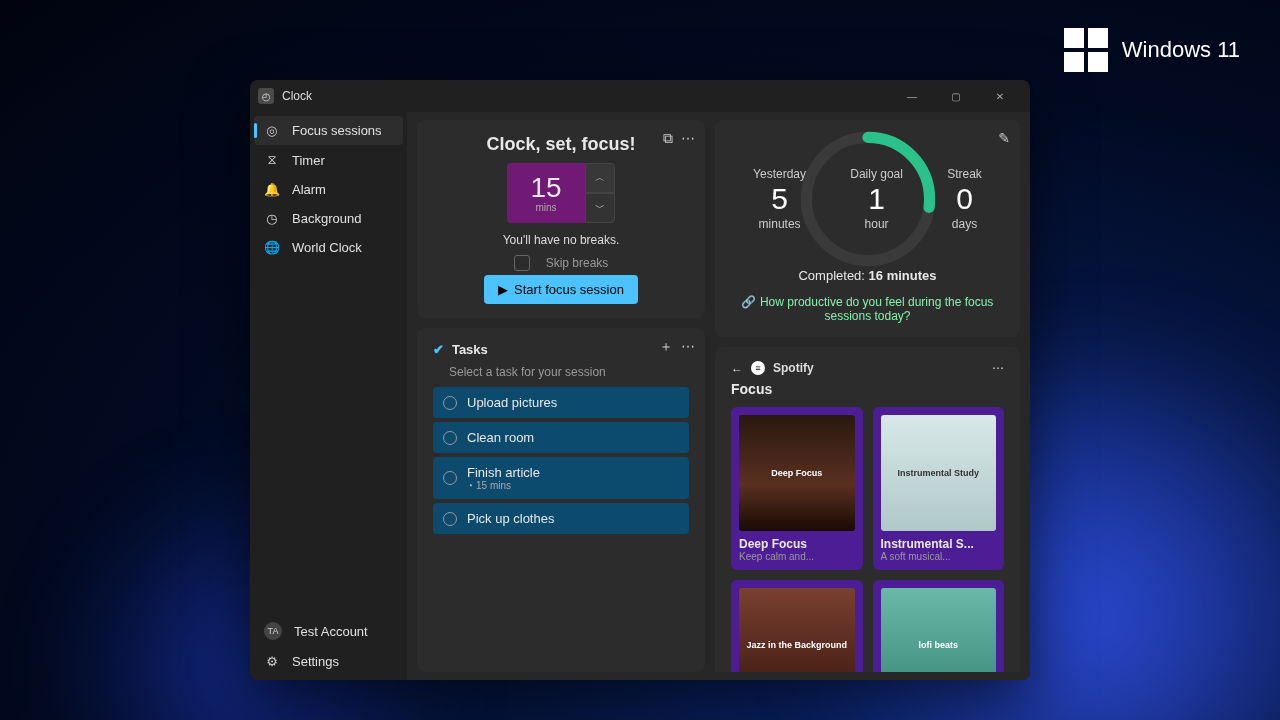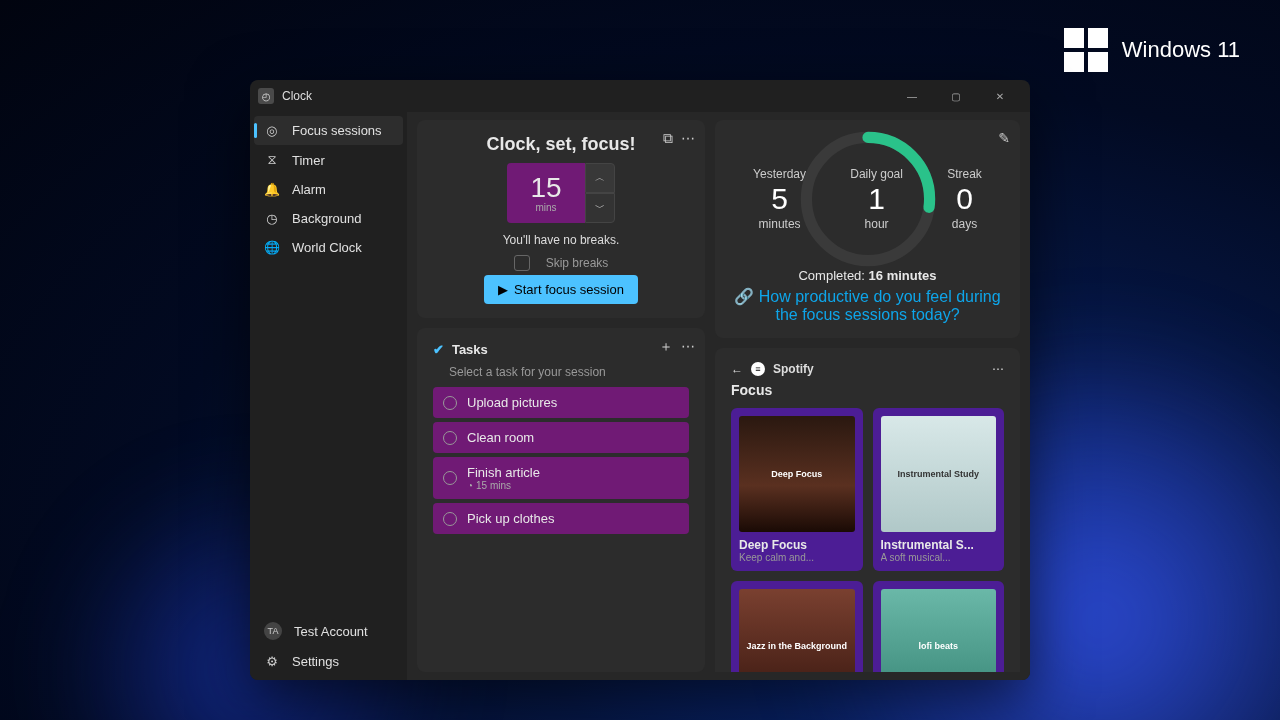--- a/index.html
+++ b/index.html
@@ -53,31 +53,31 @@
   .steppers button { width:30px; height:30px; background:#383838; border:1px solid #444; color:#ccc; font-size:10px; cursor:pointer;}
   .steppers button:first-child{border-radius:0 4px 0 0;}
   .steppers button:last-child{border-radius:0 0 4px 0; background:#333;}
   .breaks-msg { font-size:12px; color:#ddd; margin-bottom:8px;}
   .skip { display:flex; align-items:center; justify-content:center; gap:16px; font-size:12px; color:#999; margin-bottom:4px;}
   .skip .cb { width:16px; height:16px; border:1px solid #666; border-radius:3px;}
   .start-btn { background:#4cc2ff; color:#000; border:none; border-radius:4px; padding:7px 14px; font-size:13px; display:inline-flex; align-items:center; gap:6px; cursor:pointer;}
 
   .tasks-card h3 { font-size:13px; font-weight:600; display:flex; align-items:center; gap:8px;}
   .tasks-card .hint { font-size:12px; color:#999; margin:8px 16px;}
-  .task { background:#701a75; border-radius:4px; padding:8px 10px; margin-bottom:4px; display:flex; align-items:center; gap:10px; font-size:13px;}
+  .task { background:#0c4a6e; border-radius:4px; padding:8px 10px; margin-bottom:4px; display:flex; align-items:center; gap:10px; font-size:13px;}
   .task .radio { width:14px; height:14px; border:1.5px solid #999; border-radius:50%; flex-shrink:0;}
   .task .meta { font-size:10px; color:#aaa; display:flex; align-items:center; gap:3px;}
 
   .progress-card h3 { font-size:14px; font-weight:600; margin-bottom:10px;}
   .prog-body { display:flex; align-items:center; justify-content:space-around; position:relative; height:130px;}
   .stat { text-align:center; font-size:12px; color:#ccc;}
   .stat .big { font-size:30px; font-weight:300; color:#fff; line-height:1.2;}
   .ring { position:absolute; left:50%; top:50%; transform:translate(-50%,-50%); width:140px; height:140px;}
   .completed { text-align:center; font-size:13px; margin-top:4px;}
-  .question { text-align:center; font-size:16px; color:#0ea5e9; margin-top:4px;}
+  .question { text-align:center; font-size:12px; color:#86efac; margin-top:12px;}
 
   .spotify-head { display:flex; align-items:center; gap:8px; font-size:12px; color:#ddd; margin-bottom:6px;}
   .spotify-head .more{margin-left:auto;}
   .spotify-title { font-size:14px; font-weight:600; margin-bottom:10px;}
   .playlists { display:grid; grid-template-columns:1fr 1fr; gap:10px;}
   .pl { background:#4c1d95; border-radius:6px; padding:8px; font-size:11px;}
   .pl .art { width:100%; aspect-ratio:1; border-radius:3px; margin-bottom:6px; display:flex; align-items:center; justify-content:center; font-size:9px; color:#fff; text-align:center; font-weight:600;}
   .pl .name { font-size:12px; font-weight:600; white-space:nowrap; overflow:hidden; text-overflow:ellipsis;}
   .pl .desc { font-size:10px; color:#999; white-space:nowrap; overflow:hidden; text-overflow:ellipsis;}
   .art1{background:linear-gradient(#2a1810,#5a3020 60%,#1a0a05);}

